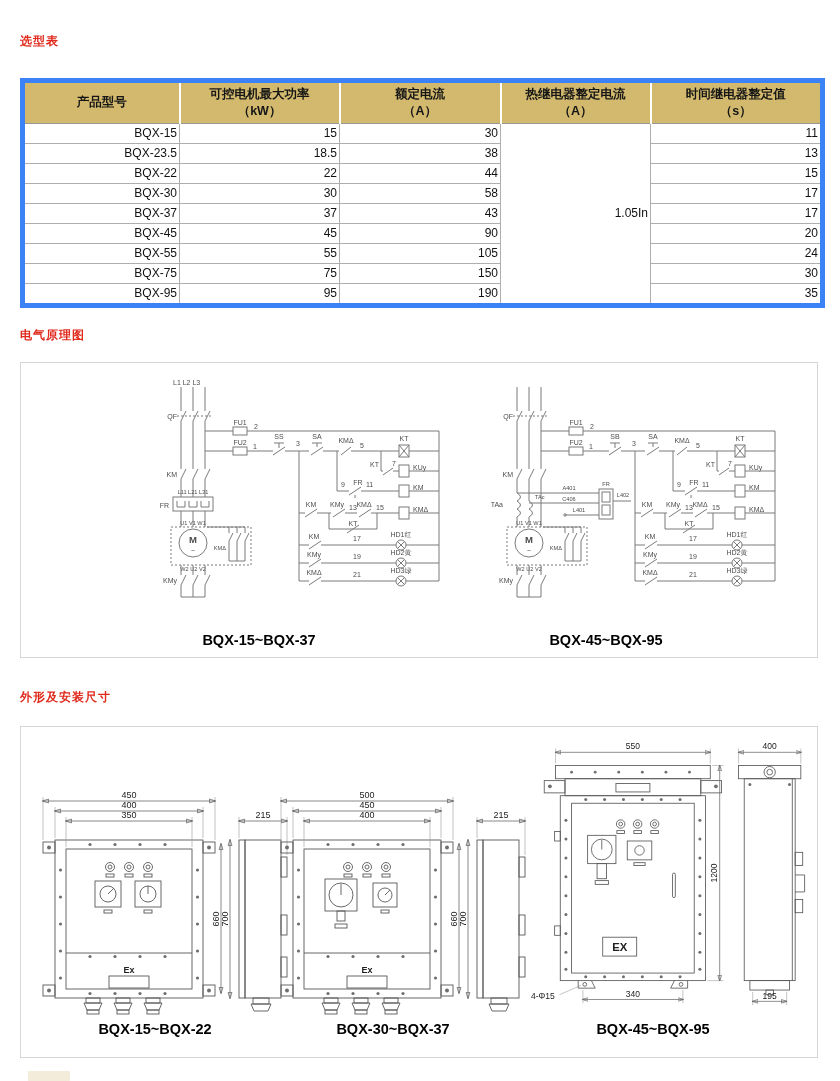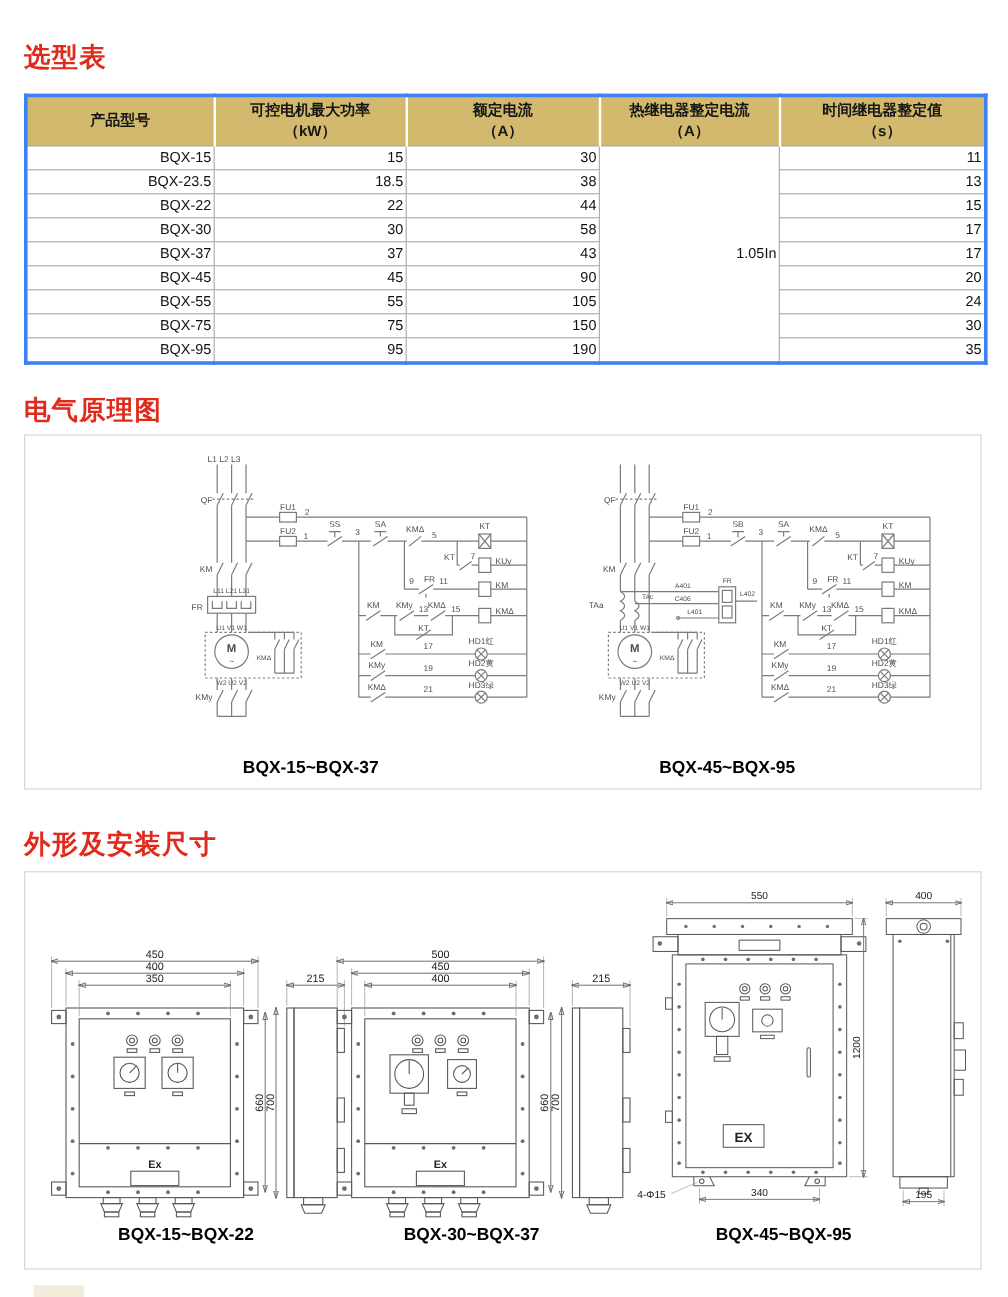--- a/index.html
+++ b/index.html
@@ -1,21 +1,21 @@
 <!DOCTYPE html>
 <html><head>
 <meta charset="utf-8">
 <style>
   html,body{margin:0;padding:0;}
   body{width:840px;height:1081px;background:#ffffff;position:relative;overflow:hidden;
        font-family:"Liberation Sans",sans-serif;color:#111;}
-  .sec-title{position:absolute;left:20px;margin:0;color:#e02a1c;font-size:22px;font-weight:bold;letter-spacing:1px;}
+  .sec-title{position:absolute;left:20px;margin:0;color:#e02a1c;font-size:12px;font-weight:bold;letter-spacing:1px;}
   
   table.sel{position:absolute;left:20px;top:78px;width:800px;border-collapse:collapse;table-layout:fixed;
-            border:3px solid #3b82f6;}
+            border:5px solid #3b82f6;}
   table.sel th{background:#d2b96d;color:#161616;font-size:12.5px;font-weight:bold;
                padding:3px 2px;line-height:1.35;border-right:2px solid #fff;border-bottom:1px solid #979797;vertical-align:middle;}
   table.sel th:last-child{border-right:none;}
   table.sel td{font-size:12px;text-align:right;padding:2.5px 2px;border:1px solid #aeaeae;background:#fff;}
   table.sel td.model{font-size:12px;}
   
   .panel{position:absolute;left:20px;width:796px;border:1px solid #d6d6d6;background:#fff;}
   #panel-schematics{top:362px;height:294px;}
   #panel-dimensions{top:726px;height:330px;}
   .diagram-caption{position:absolute;transform:translateX(-50%);font-size:14.5px;font-weight:bold;color:#000;white-space:nowrap;}

